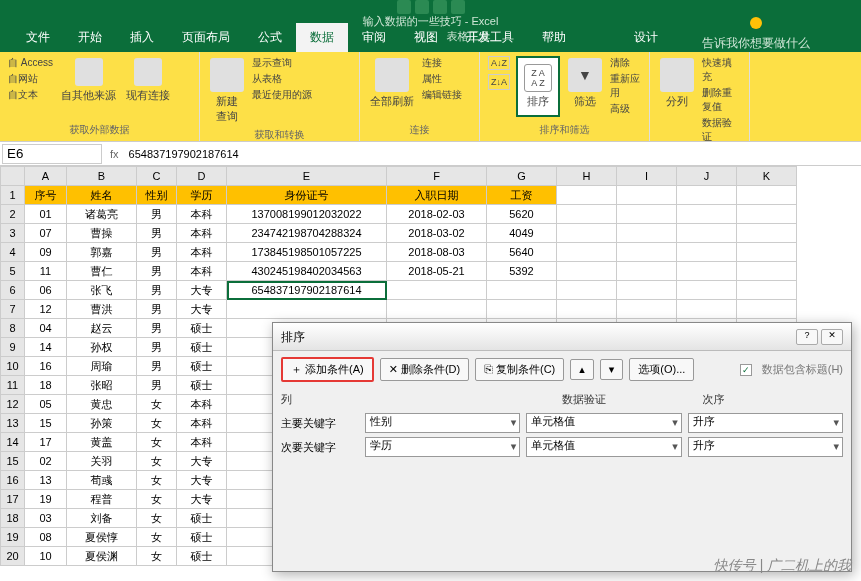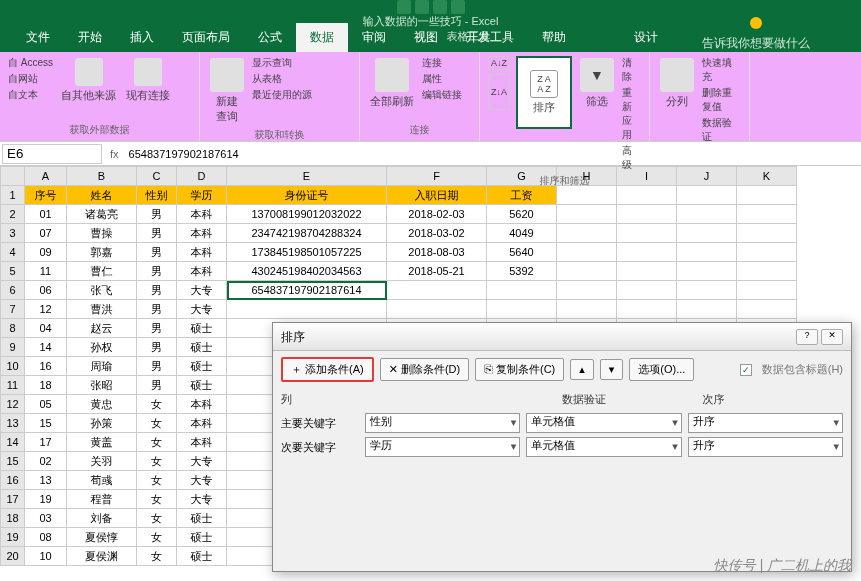--- a/index.html
+++ b/index.html
@@ -14,30 +14,30 @@
 
 
 .tabs { height: 28px; background: #0b6e3a; display: flex; align-items: flex-end; padding-left: 12px; font-size: 12px; color: #fff; }
 .tab { padding: 6px 14px; cursor: pointer; }
 .tab.active { background: #f3f3f3; color: #0b6e3a; }
 .tab.design { background: #0b6e3a; color: #fff; margin-left: 40px; }
 .tell { margin-left: 30px; display: flex; align-items: center; gap: 6px; color: #cfe6d6; flex-direction: column; }
 .bulb { width: 12px; height: 12px; background: #ffc107; border-radius: 50%; }
 
 
-.ribbon { height: 90px; background: #f0abfc; border-bottom: 1px solid #ccc; display: flex; font-size: 11px; color: #444; }
+.ribbon { height: 90px; background: #fde047; border-bottom: 1px solid #ccc; display: flex; font-size: 11px; color: #444; }
 .group { border-right: 1px solid #ddd; padding: 4px 8px; display: flex; flex-direction: column; }
 .group-body { flex: 1; display: flex; gap: 6px; align-items: flex-start; }
 .group-label { text-align: center; color: #666; font-size: 10px; padding-top: 2px; }
 .ritem { display: flex; flex-direction: column; align-items: center; gap: 2px; padding: 2px; cursor: pointer; }
 .ricon { width: 28px; height: 28px; background: #e0e0e0; border-radius: 3px; display: flex; align-items: center; justify-content: center; font-size: 14px; }
 .ricon.big { width: 34px; height: 34px; }
 .stack { display: flex; flex-direction: column; gap: 2px; }
 .stack span { font-size: 10px; }
-.sort-btn { border: 2px solid #0b6e3a; padding: 12px; background: #fff; }
+.sort-btn { border: 2px solid #0b6e3a; padding: 6px; background: #fff; }
 
 
 .fbar { height: 24px; display: flex; align-items: center; border-bottom: 1px solid #ccc; font-size: 11px; }
 .namebox { width: 100px; border: 1px solid #ccc; height: 20px; padding: 2px 4px; margin: 0 2px; }
 .fx { padding: 0 6px; color: #666; }
 .finput { flex: 1; padding: 2px 4px; }
 
 
 .grid { overflow: hidden; }
 table.sheet { border-collapse: collapse; table-layout: fixed; }
@@ -156,21 +156,21 @@
         <span>属性</span>
         <span>编辑链接</span>
       </div>
     </div>
     <div class="group-label">连接</div>
   </div>
   <div class="group" style="width:170px">
     <div class="group-body">
       <div class="stack" style="gap:4px">
         <span style="font-size:9px;border:1px solid #ccc;padding:1px 2px">A↓Z</span>
-        <span style="font-size:9px;border:1px solid #ccc;padding:12px 2px">Z↓A</span>
+        <span style="font-size:9px;border:1px solid #ccc;padding:2px 2px">Z↓A</span>
       </div>
       <div class="ritem sort-btn">
           <div class="ricon" style="background:#fff;border:1px solid #999;font-size:9px">Z A<br>A Z</div>
           <span>排序</span>
         </div>
       <div class="ritem">
           <div class="ricon big">▼</div>
           <span>筛选</span>
         </div>
       <div class="stack">

